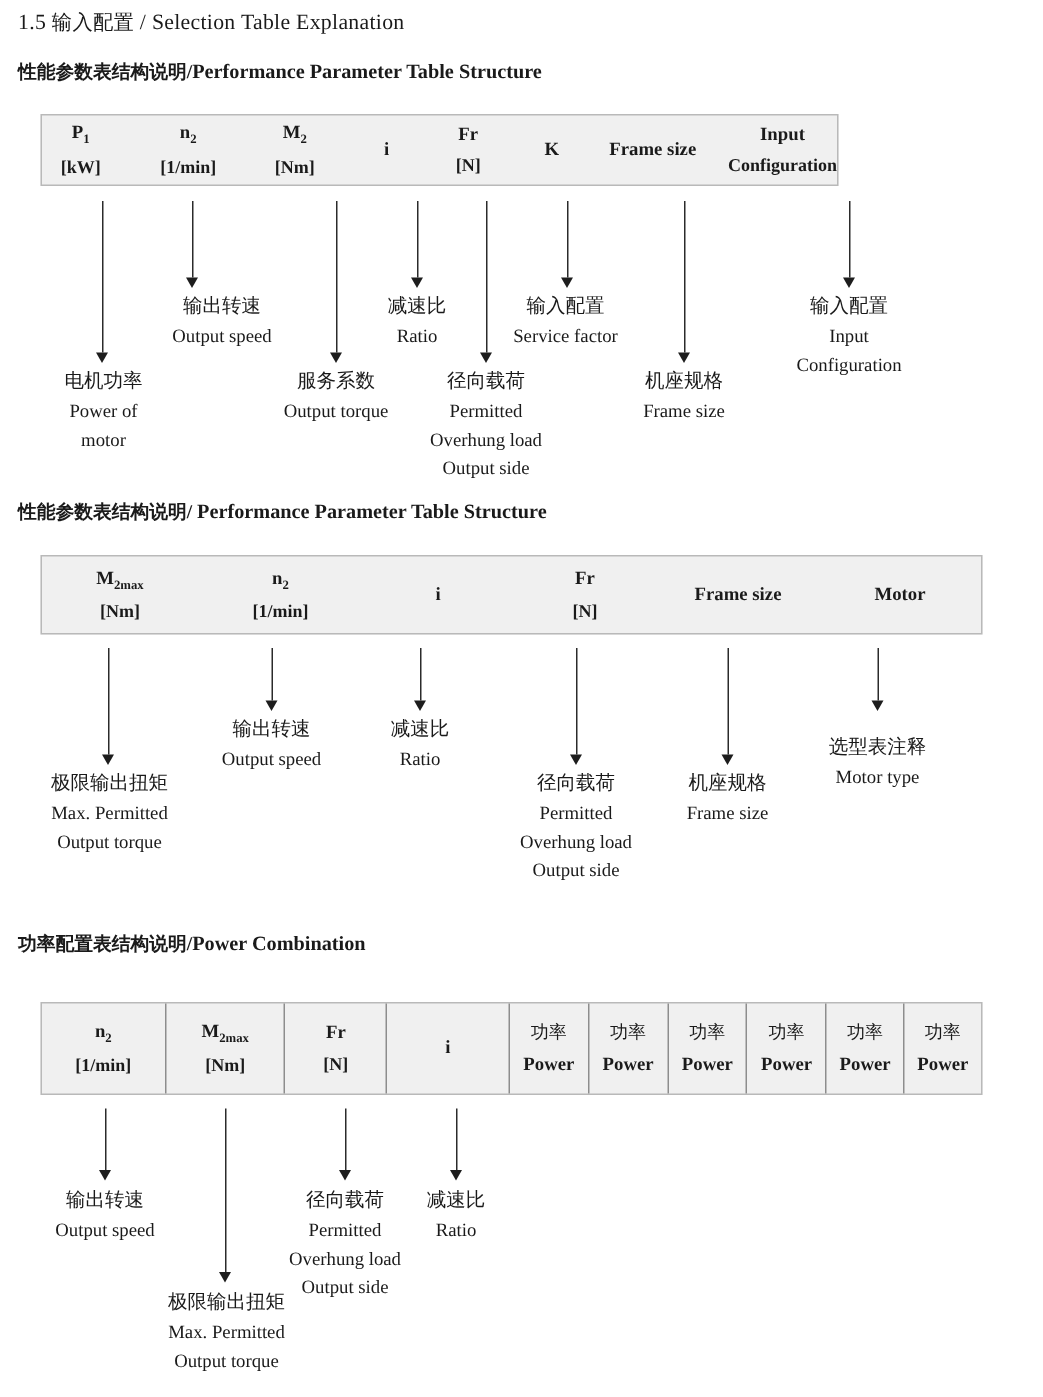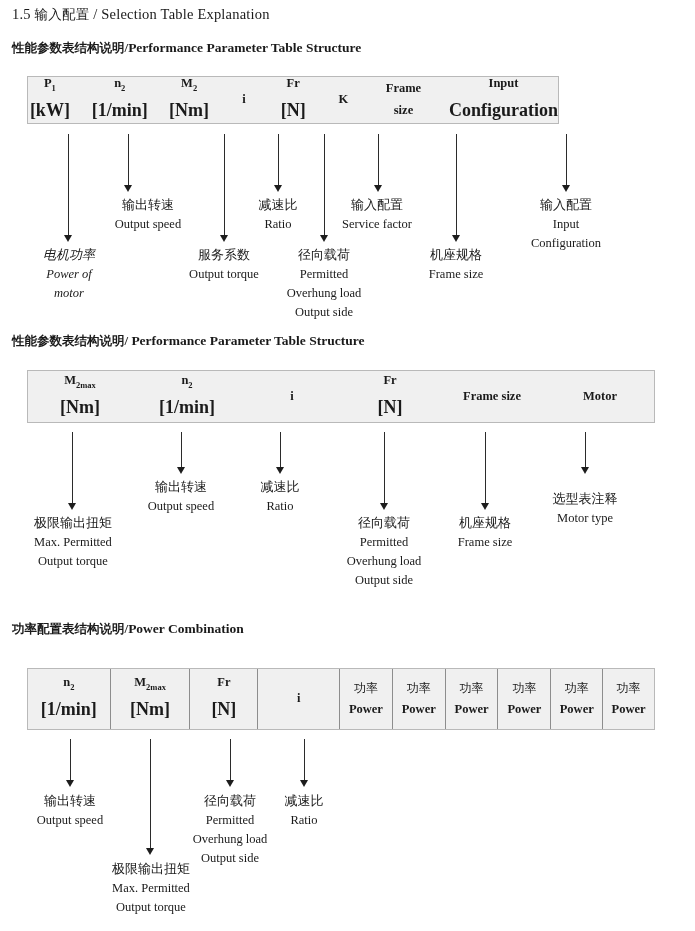--- a/index.html
+++ b/index.html
@@ -64,21 +64,21 @@
     font-weight: bold;
     font-size: 12.5px;
     line-height: 1.75;
     text-align: center;
   }
   .htable.divided .hcell + .hcell {
     border-left: 1px solid #8d8d8d;
   }
   .hcell .unit {
     font-weight: bold;
-    font-size: 18px;
+    font-size: 12px;
   }
   .hcell .sym sub {
     font-size: 8.5px;
     font-weight: bold;
   }
   .hcell .cn {
     font-family: "DejaVu Sans", "Liberation Sans", sans-serif;
     font-weight: normal;
     font-size: 12px;
   }
@@ -195,21 +195,21 @@
 </div>
 <div class="arrow" style="left:452px; top:134px; height:108px;">
   <div class="shaft" style="height:101px;"></div>
     <div class="head" style="top:101px;"></div>
 </div>
 <div class="arrow" style="left:562px; top:134px; height:58px;">
   <div class="shaft" style="height:51px;"></div>
     <div class="head" style="top:51px;"></div>
 </div>
 
-<div class="note" style="left:69px; top:245px;font-style:italic;">
+<div class="note" style="left:69px; top:245px;">
   <div class="cn">电机功率</div>
   <div class="en">Power of</div>
   <div class="en">motor</div>
 </div>
 <div class="note" style="left:148px; top:195px;">
   <div class="cn">输出转速</div>
   <div class="en">Output speed</div>
 </div>
 <div class="note" style="left:224px; top:245px;">
   <div class="cn">服务系数</div>

